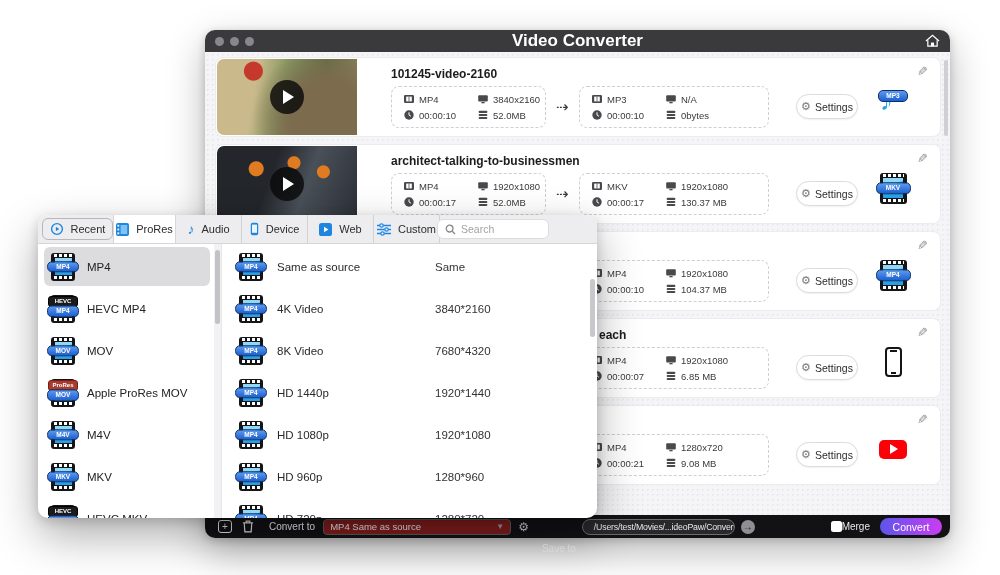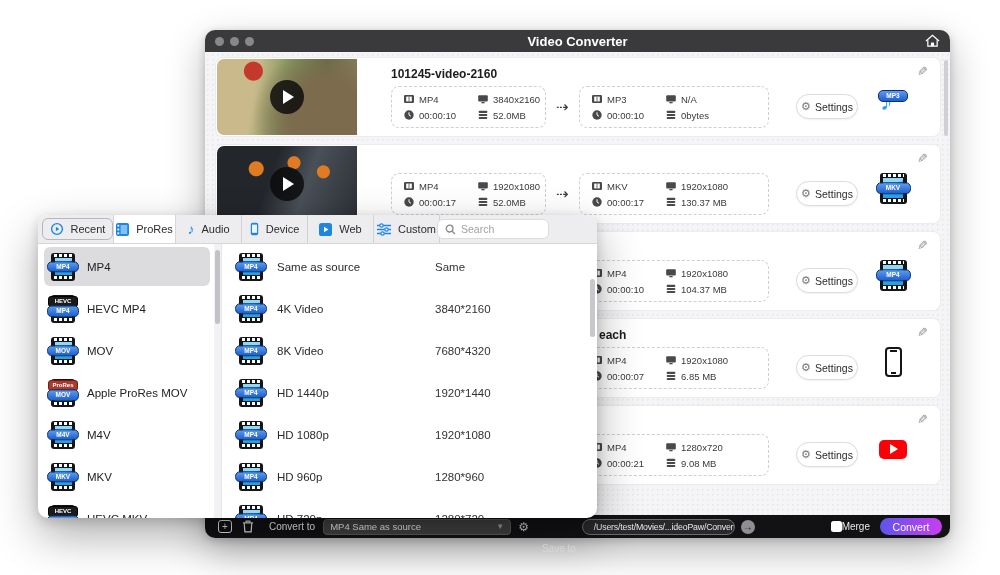--- a/index.html
+++ b/index.html
@@ -6,21 +6,21 @@
   html,body { width:1000px; height:575px; background:#fff; font-family:"Liberation Sans", sans-serif; overflow:hidden; }
   .stage { position:relative; width:1000px; height:575px; }
 
   
   .window { position:absolute; left:205px; top:30px; width:745px; height:508px;
     background:#f6f6f8; border-radius:10px; box-shadow:0 14px 38px rgba(0,0,0,.28), 0 2px 8px rgba(0,0,0,.18); z-index:1; }
   .titlebar { position:absolute; left:0; top:0; right:0; height:22px; background:#3a3a3c; border-radius:10px 10px 0 0;
     display:flex; align-items:center; }
   .lights { display:flex; gap:6px; margin-left:10px; }
   .light { width:9px; height:9px; border-radius:50%; background:#87878c; }
-  .wtitle { position:absolute; left:0; right:0; text-align:center; color:#fff; font-size:13px; font-weight:bold; }
+  .wtitle { position:absolute; left:0; right:0; text-align:center; color:#fff; font-size:17px; font-weight:bold; }
   .homebtn { position:absolute; right:9px; top:3px; width:18px; height:16px; display:flex; align-items:center; justify-content:center; }
 
   .content { position:absolute; left:0; top:22px; right:0; bottom:23px;
     background:#f5f5f7; background-image:radial-gradient(#e9e9ed 1px, transparent 1px); background-size:5px 5px; overflow:hidden; }
   .vscroll { position:absolute; right:2px; top:8px; width:4px; height:76px; border-radius:2px; background:#cfcfd4; }
 
   .row { position:absolute; left:10px; width:726px; height:80px; background:#fff; border:1px solid #ececef; border-radius:8px; }
   .thumb { position:absolute; left:1px; top:1px; width:140px; height:76px; border-radius:7px 0 0 7px; overflow:hidden; background:#d8d8dc; }
   .t1 { background:
         radial-gradient(circle at 26% 16%, #c5392c 0 9px, rgba(0,0,0,0) 10px),
@@ -79,21 +79,21 @@
   .youtube { width:28px; height:19px; background:#fb0007; border-radius:5px; display:flex; align-items:center; justify-content:center; }
   .youtube::before { content:""; width:0; height:0; border-left:8px solid #fff; border-top:5px solid transparent; border-bottom:5px solid transparent; margin-left:2px; }
 
   
   .bar { position:absolute; left:0; right:0; bottom:0; height:23px; background:#121215; border-radius:0 0 10px 10px;
     display:flex; align-items:center; color:#e9e9ec; font-size:10px; }
   .plusbox { width:14px; height:13px; border:1.5px solid #dededf; border-radius:3px; margin-left:13px;
     display:flex; align-items:center; justify-content:center; color:#dededf; font-size:10px; line-height:1; }
   .trash { margin-left:10px; display:flex; }
   .barlabel { margin-left:15px; white-space:nowrap; }
-  .dropdown { margin-left:8px; width:188px; height:16px; background:#404040; border:1px solid #58585c; border-radius:4px;
+  .dropdown { margin-left:8px; width:188px; height:16px; background:#7f1d1d; border:1px solid #58585c; border-radius:4px;
     display:flex; align-items:center; justify-content:space-between; padding:0 6px; font-size:9.5px; color:#e4e4e7; }
   .caret { color:#9a9a9e; font-size:8px; }
   .bargear { margin-left:7px; color:#c9c9cc; font-size:12px; }
   .savelabel { margin-left:13px; white-space:nowrap;margin-top:44px; }
   .pathfield { margin-left:6px; width:153px; height:16px; background:#29292c; border:1px solid #6c6c70; border-radius:9px;
     display:flex; align-items:center; gap:4px; padding:0 7px; font-size:8.8px; letter-spacing:-0.2px; white-space:nowrap; overflow:hidden; }
   .goarrow { margin-left:6px; width:14px; height:14px; border-radius:50%; background:#8e8e93; color:#17171a; font-size:10px;
     display:flex; align-items:center; justify-content:center; line-height:1; }
   .mergewrap { margin-left:auto; display:flex; align-items:center; }
   .checkbox { width:11px; height:11px; background:#fff; border-radius:2.5px; }
@@ -242,20 +242,21 @@
         </div>
         <span class="pencil">✎</span>
       </div>
 
       <div class="row" style="top:92px">
         <div class="thumb t2">
           <div class="play">
               <div class="ptri"></div>
             </div>
         </div>
+        <div class="rtitle">architect-talking-to-businessmen</div>
         <div class="infobox src">
           <div class="ii">
             <svg width="10" height="10" viewBox="0 0 10 10" fill="#49494d">
                 <rect x="0" y="1" width="10" height="8" rx="1.2"></rect>
                 <rect x="2.2" y="2.6" width="5.6" height="4.8" fill="#fff"></rect>
                 <rect x="4.6" y="2.6" width="0.8" height="4.8" fill="#49494d"></rect>
               </svg>
             <span>MP4</span>
             </div>
           <div class="ii">

